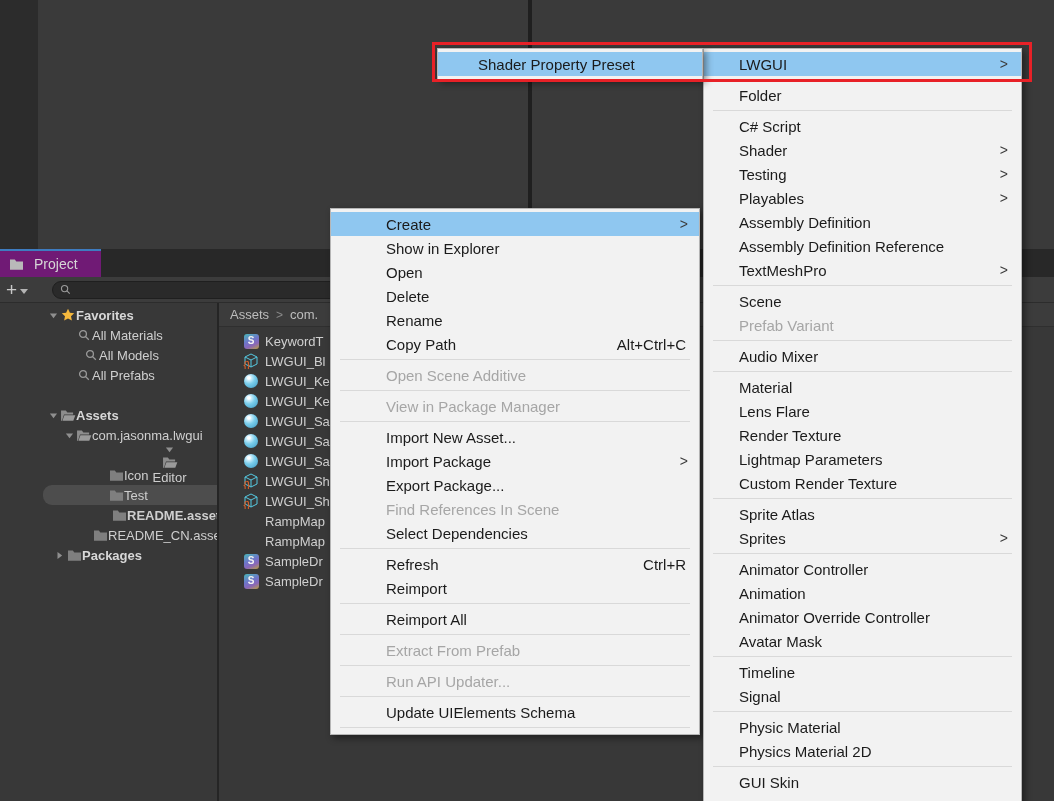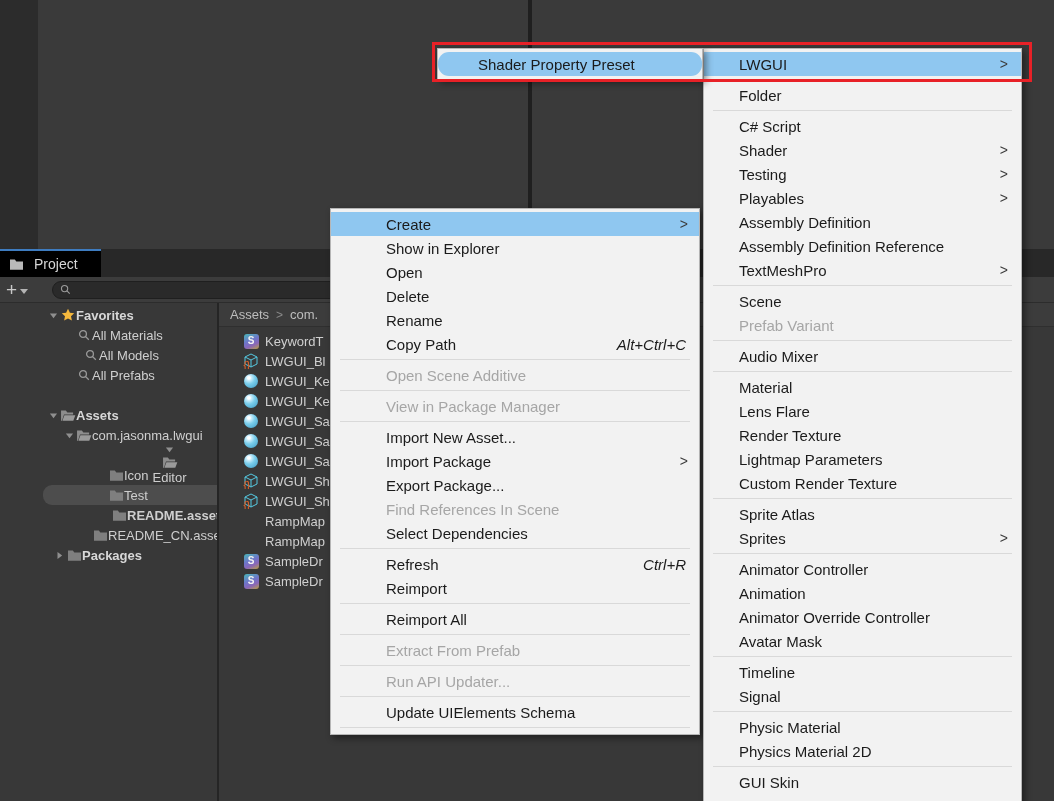--- a/index.html
+++ b/index.html
@@ -12,21 +12,21 @@
   .abs { position:absolute; }
 
   
   .left-strip { left:0; top:0; width:38px; height:249px; background:#2c2c2c; }
   .top-panel  { left:38px; top:0; width:1016px; height:249px; background:#3a3a3a; }
   .top-divider{ left:528px; top:0; width:4px; height:249px; background:#1f1f1f; }
 
   .tab-bar { left:0; top:249px; width:1054px; height:28px; background:#282828; }
   .project-tab {
     position:absolute; left:0; top:0; width:101px; height:28px;
-    background:#000000; border-top:2px solid #3e7cc0;
+    background:#701a75; border-top:2px solid #3e7cc0;
     display:flex; align-items:center; gap:6px; padding-left:9px;
     color:#d6d6d6; font-size:14px;
   }
 
   .toolbar { left:0; top:277px; width:1054px; height:26px; background:#3c3c3c; border-bottom:1px solid #2c2c2c; }
   .plus-button { position:absolute; left:6px; top:3px; height:20px; display:flex; align-items:center; gap:3px; cursor:default; }
   .plus-glyph { color:#c8c8c8; font-size:19px; line-height:18px; font-weight:400; }
   .caret-down { width:0; height:0; border-left:4px solid transparent; border-right:4px solid transparent; border-top:5px solid #b4b4b4; margin-top:2px; }
   .search-field {
     position:absolute; left:52px; top:4px; width:300px; height:18px;
@@ -72,25 +72,25 @@
     position:absolute; background:#f2f2f2; border:1px solid #b6b6b6;
     box-shadow:3px 3px 7px rgba(0,0,0,.45); padding:3px 0;
   }
   .context-menu { left:330px; top:208px; width:370px;text-align:right; }
   .create-menu  { left:703px; top:48px;  width:319px; height:778px; overflow:hidden; }
   .preset-menu  { left:437px; top:48px;  width:266px; }
   .menu-item { height:24px; display:flex; align-items:center; position:relative;
     font-size:15px; color:#1b1b1b; cursor:default; white-space:nowrap; }
   .context-menu .menu-item { padding-left:55px; padding-right:34px; }
   .create-menu  .menu-item { padding-left:35px; padding-right:22px; }
-  .preset-menu  .menu-item { padding-left:40px; padding-right:16px;border-radius:11px; }
+  .preset-menu  .menu-item { padding-left:40px; padding-right:16px; }
   .menu-item.highlight { background:#8fc7f0; }
   .menu-item.disabled { color:#a6a6a6; }
   .menu-sep { height:1px; background:#d9d9d9; margin:3px 9px; }
-  .mi-shortcut { position:absolute; right:13px;font-style:italic; }
+  .mi-shortcut { position:absolute; right:13px; }
   .mi-chevron { position:absolute; right:11px; color:#3c3c3c; font-size:14px; font-weight:400; }
   .create-menu .mi-chevron { right:13px; }
 
   
   .red-box { left:432px; top:42px; width:600px; height:40px;
     border:3px solid #e82127; pointer-events:none; z-index:50; }
 
   .z10 { z-index:10; } .z11 { z-index:11; } .z12 { z-index:12; }
 </style>
 </head>

